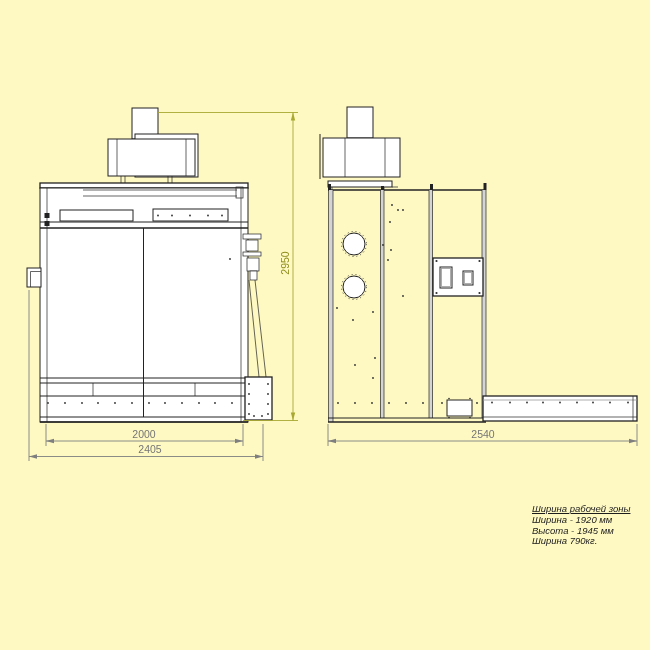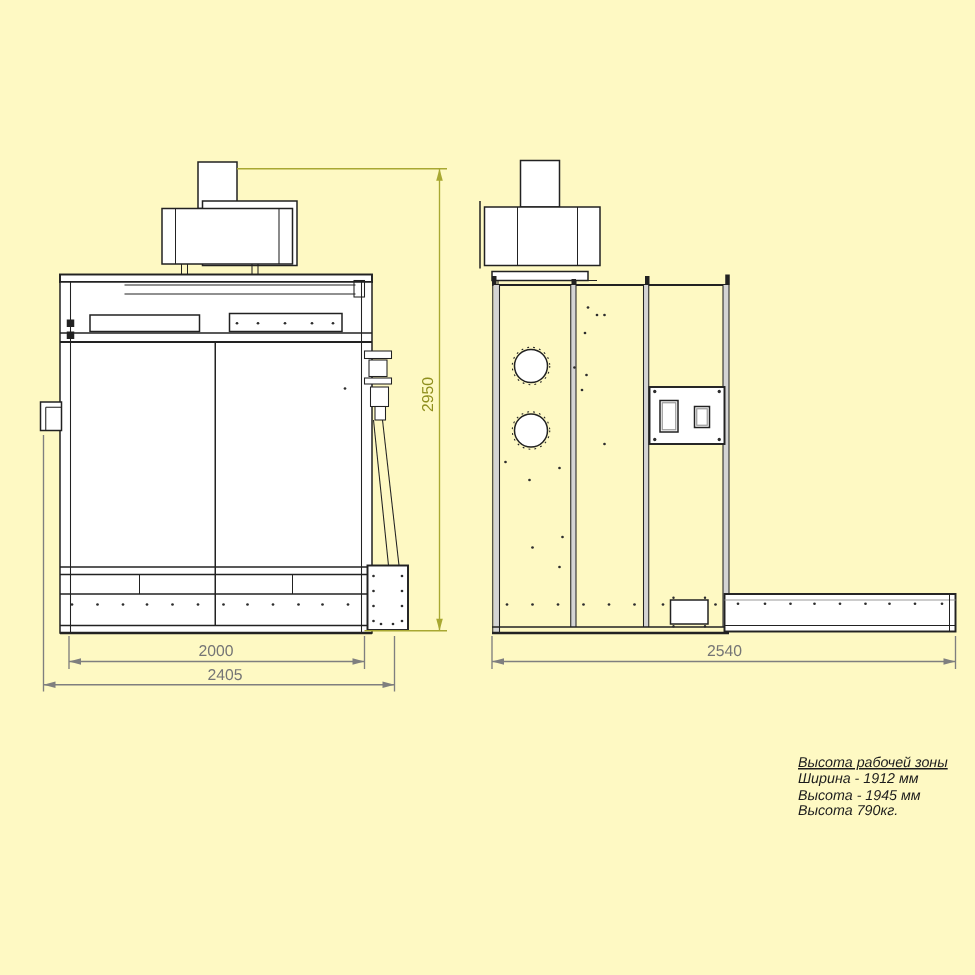--- a/index.html
+++ b/index.html
@@ -274,18 +274,18 @@
     <line class="dim" x1="328" y1="424" x2="328" y2="446"></line>
     <line class="dim" x1="637" y1="424" x2="637" y2="446"></line>
     <line class="dim" x1="328" y1="441" x2="637" y2="441"></line>
     <polygon class="dimf" points="328,441 336,438.8 336,443.2"></polygon>
     <polygon class="dimf" points="637,441 629,438.8 629,443.2"></polygon>
     <text class="dimtxt" x="483" y="437.5" text-anchor="middle">2540</text>
   </g>
 </svg>
 
   <div class="notes">
-    <div class="notes-title">Высота рабочей зоны</div>
-    <div>Ширина - 1912 мм</div>
+    <div class="notes-title">Ширина рабочей зоны</div>
+    <div>Ширина - 1920 мм</div>
     <div>Высота - 1945 мм</div>
-    <div>Высота 790кг.</div>
+    <div>Ширина 790кг.</div>
   </div>
 </div>
 
 </body></html>

